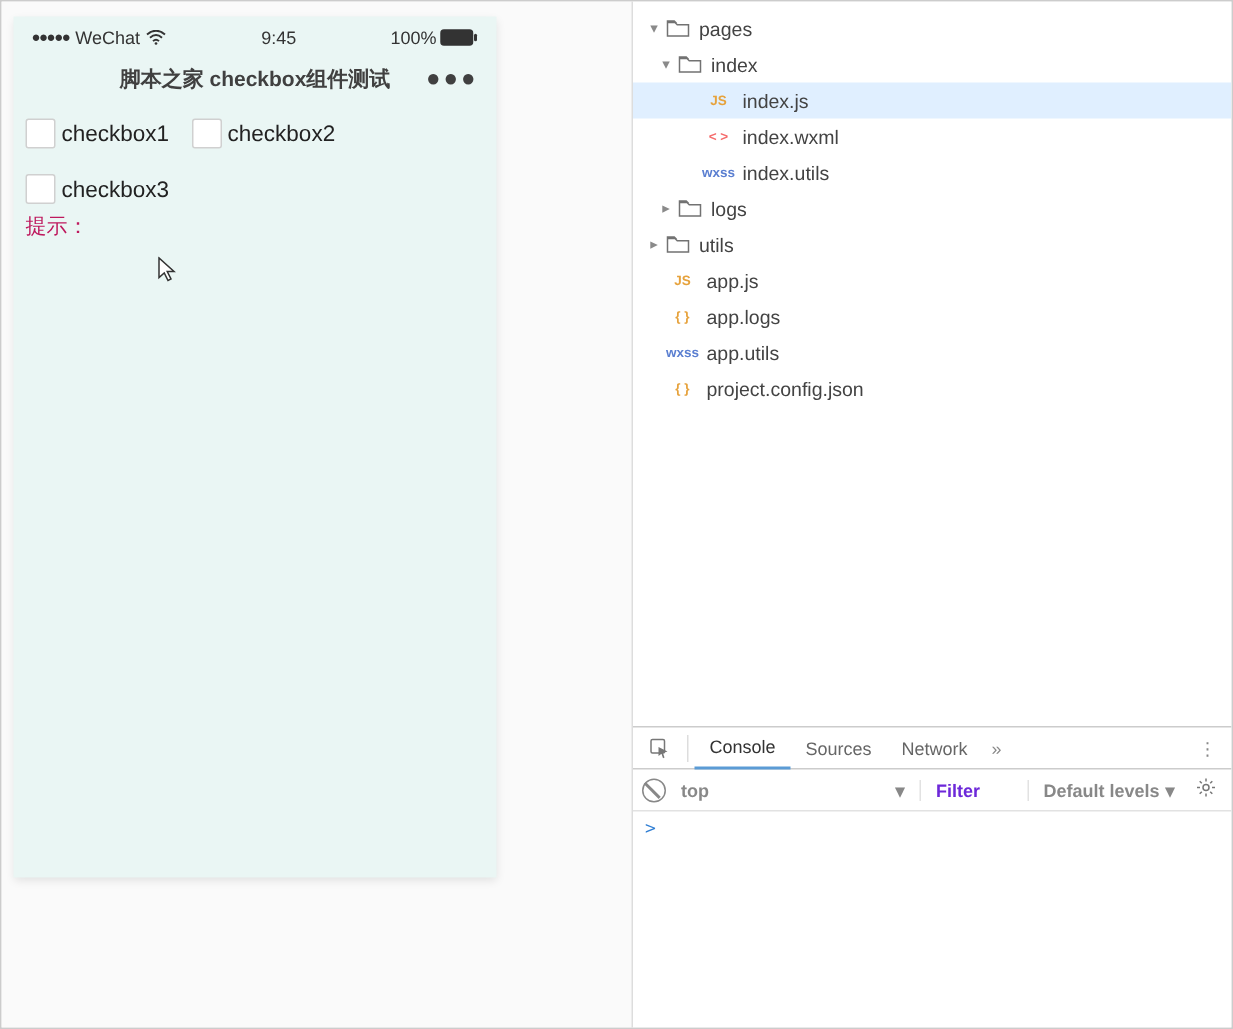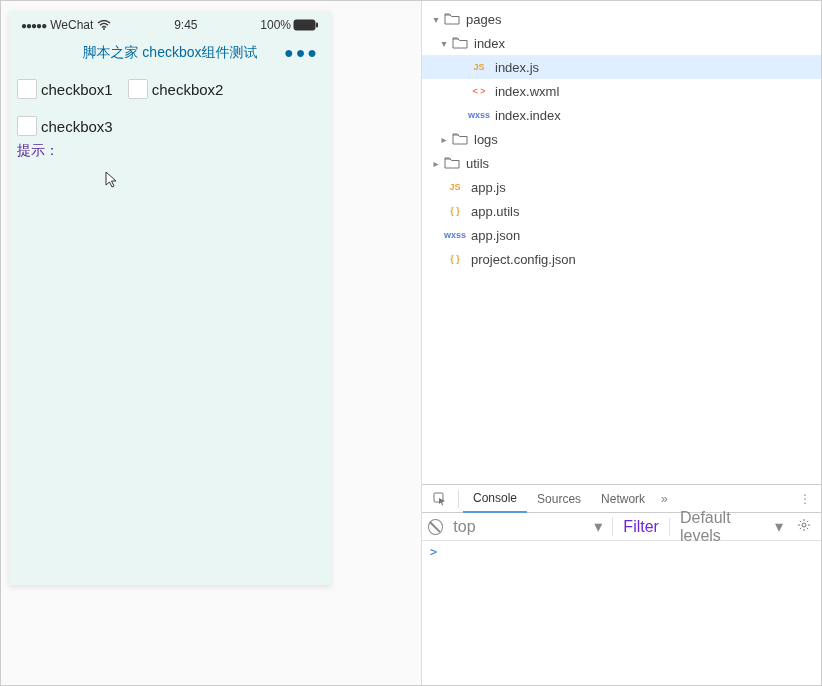--- a/index.html
+++ b/index.html
@@ -43,21 +43,22 @@
     .status-right { display: flex; align-items: center; gap: 2px; }
     .battery-icon { display: inline-flex; }
     
     .nav-bar {
       display: flex;
       align-items: center;
       justify-content: center;
       height: 36px;
       position: relative;
       font-size: 14px;
-      color: #0369a1;
+      color: #404040;
+      font-weight: bold;
     }
     .nav-menu {
       position: absolute;
       right: 12px;
       font-size: 16px;
       letter-spacing: 2px;
     }
     
     .page-content {
       padding: 8px;
@@ -79,21 +80,21 @@
       width: 20px;
       height: 20px;
       border: 1px solid #d0d0d0;
       background: #fff;
       margin-right: 4px;
       border-radius: 2px;
     }
     .hint-row {
       margin-top: 2px;
       font-size: 14px;
-      color: #4c1d95;
+      color: #be185d;
     }
     .cursor-icon {
       position: absolute;
       left: 96px;
       top: 160px;
     }
     
     
     .gutter {
       width: 1px;
@@ -191,23 +192,24 @@
     .dt-spacer { flex: 1; }
     .dt-more { padding: 0 6px; color: #888; }
     .dt-menu { padding: 0 6px; color: #888; }
     
     .devtools-filterbar {
       display: flex;
       align-items: center;
       height: 28px;
       border-bottom: 1px solid #e2e2e2;
       padding: 0 6px;
-      font-size: 16px;
+      font-size: 12px;
       color: #888;
       gap: 10px;
+      font-weight: bold;
     }
     .dt-noentry {
       width: 16px;
       height: 16px;
       border: 1.5px solid #888;
       border-radius: 50%;
       position: relative;
     }
     .dt-noentry:after {
       content: '';
@@ -334,21 +336,21 @@
         <span>index.js</span>
       </div>
       <div class="tree-row tree-indent-2">
         <span class="arrow spacer">▸</span>
         <span class="file-badge badge-wxml">&lt; &gt;</span>
         <span>index.wxml</span>
       </div>
       <div class="tree-row tree-indent-2">
         <span class="arrow spacer">▸</span>
         <span class="file-badge badge-wxss">wxss</span>
-        <span>index.index</span>
+        <span>index.utils</span>
       </div>
       <div class="tree-row tree-indent-1">
         <span class="arrow">▸</span>
         <span class="folder-icon">
           <svg width="16" height="12" viewBox="0 0 16 12">
             <path d="M1 2 L6 2 L7.5 3.5 L15 3.5 L15 11 L1 11 Z M1 2 L1 1 L5.5 1 L7 2.5" stroke="#727272" fill="none" stroke-width="1"></path>
           </svg>
         </span>
         <span>logs</span>
       </div>
@@ -362,26 +364,26 @@
         <span>utils</span>
       </div>
       <div class="tree-row tree-indent-0">
         <span class="arrow spacer">▸</span>
         <span class="file-badge badge-js">JS</span>
         <span>app.js</span>
       </div>
       <div class="tree-row tree-indent-0">
         <span class="arrow spacer">▸</span>
         <span class="file-badge badge-json">{ }</span>
+        <span>app.logs</span>
+      </div>
+      <div class="tree-row tree-indent-0">
+        <span class="arrow spacer">▸</span>
+        <span class="file-badge badge-wxss">wxss</span>
         <span>app.utils</span>
-      </div>
-      <div class="tree-row tree-indent-0">
-        <span class="arrow spacer">▸</span>
-        <span class="file-badge badge-wxss">wxss</span>
-        <span>app.json</span>
       </div>
       <div class="tree-row tree-indent-0">
         <span class="arrow spacer">▸</span>
         <span class="file-badge badge-json">{ }</span>
         <span>project.config.json</span>
       </div>
     </div>
 
   <div class="devtools">
     <div class="devtools-tabs">

